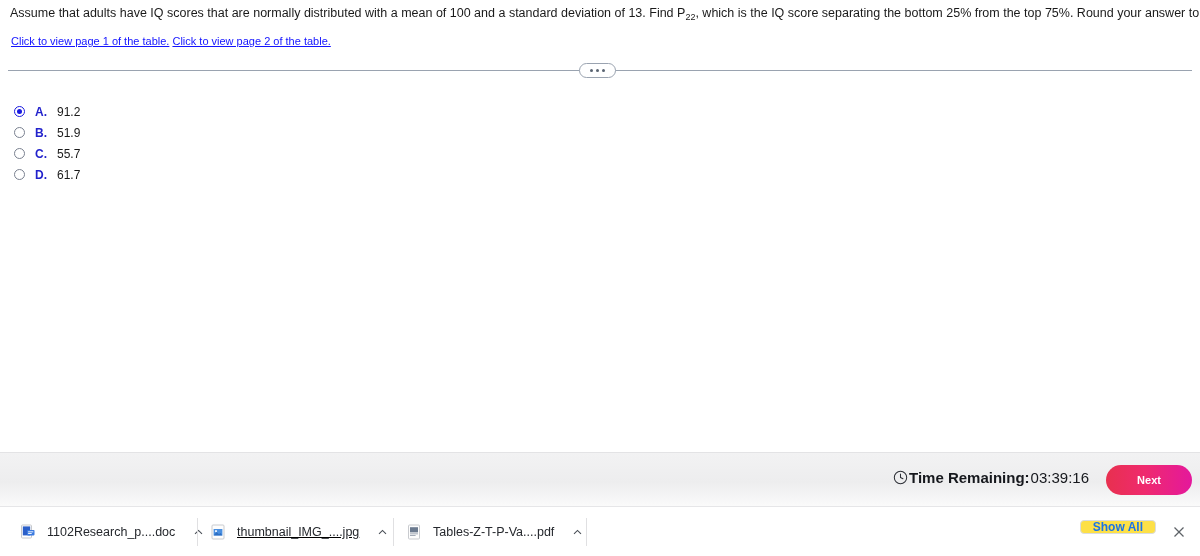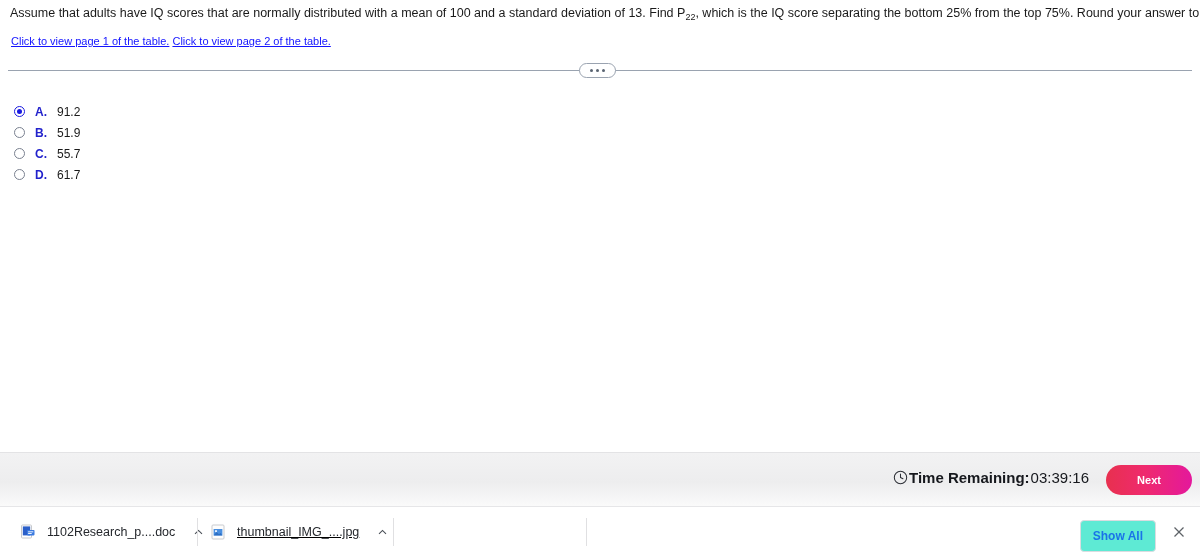--- a/index.html
+++ b/index.html
@@ -191,25 +191,25 @@
   }
   .dl-sep {
     position: absolute;
     top: 11px;
     width: 1px; height: 28px;
     background: #e0e0e2;
   }
   .show-all {
     position: absolute;
     right: 44px; top: 13px;
-    height: 32px;
+    height: 14px;
     padding: 0 12px;
     border: 1px solid #dadce0;
     border-radius: 4px;
-    background: #5eead4;
+    background: #fde047;
     color: #1a73e8;
     font-size: 12px;
     font-weight: bold;
     font-family: "Liberation Sans", sans-serif;
     display: flex;
     align-items: center;
     cursor: pointer;
   }
   .close-x {
     position: absolute;
@@ -307,16 +307,30 @@
             <path d="M3.6 11.4 L6.6 8.1 L9 10.2 L10.6 8.9 L12.4 11.4 Z" fill="#2c6fc4"></path>
           </svg></span>
         <span class="dl-name">thumbnail_IMG_....jpg</span>
         <span class="dl-chevron">
           <svg width="11" height="11" viewBox="0 0 12 12">
             <polyline points="2.2,7.6 6,3.8 9.8,7.6" fill="none" stroke="#4a4f57" stroke-width="1.2"></polyline>
           </svg>
         </span>
       </div>
       <div class="dl-sep" style="left: 393px;"></div>
+      <div class="dl-item" style="left: 394px; padding-left: 12px;">
+        <span class="dl-icon"><svg width="16" height="16" viewBox="0 0 16 16">
+            <rect x="2.5" y="1" width="11" height="14" rx="1" fill="#fdfdfd" stroke="#c9cbcf" stroke-width="1"></rect>
+            <rect x="4" y="3.2" width="8" height="5.2" fill="#6b7a8f"></rect>
+            <rect x="4" y="9.4" width="8" height="0.9" fill="#9aa3b0"></rect>
+            <rect x="4" y="11" width="5.6" height="0.9" fill="#9aa3b0"></rect>
+          </svg></span>
+        <span class="dl-name">Tables-Z-T-P-Va....pdf</span>
+        <span class="dl-chevron">
+          <svg width="11" height="11" viewBox="0 0 12 12">
+            <polyline points="2.2,7.6 6,3.8 9.8,7.6" fill="none" stroke="#4a4f57" stroke-width="1.2"></polyline>
+          </svg>
+        </span>
+      </div>
       <div class="dl-sep" style="left: 586px;"></div>
     </div>
 
 </div>
 
 </body></html>

